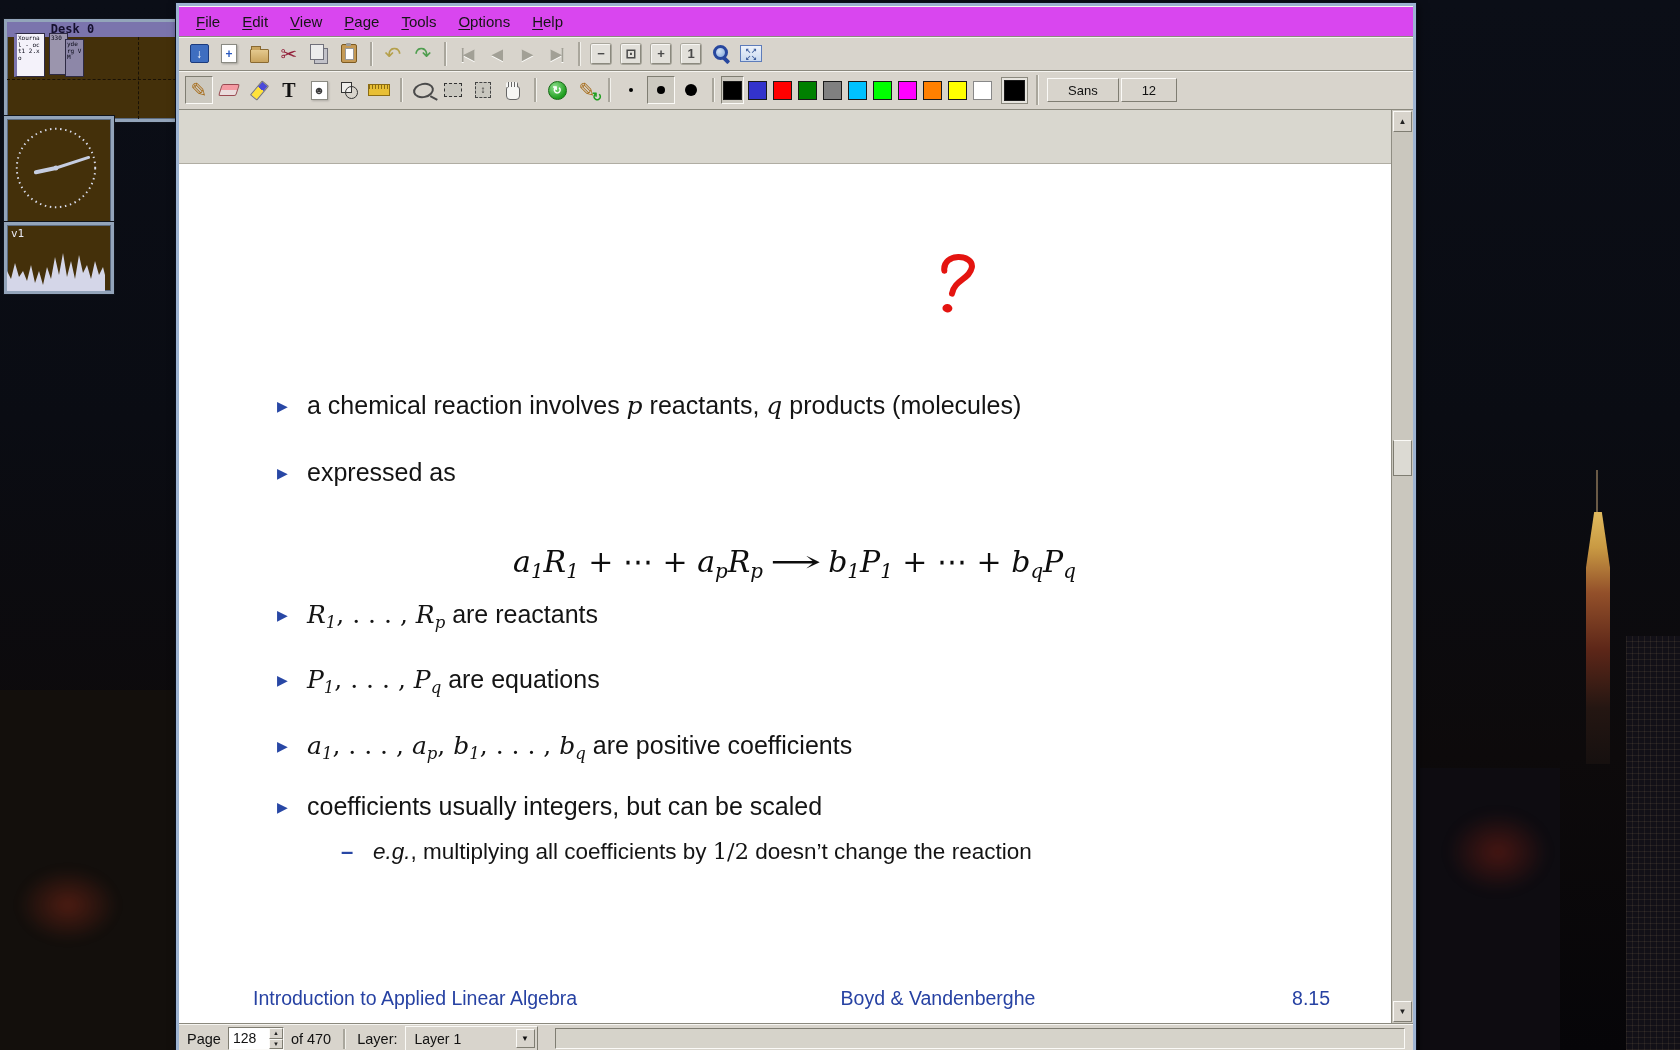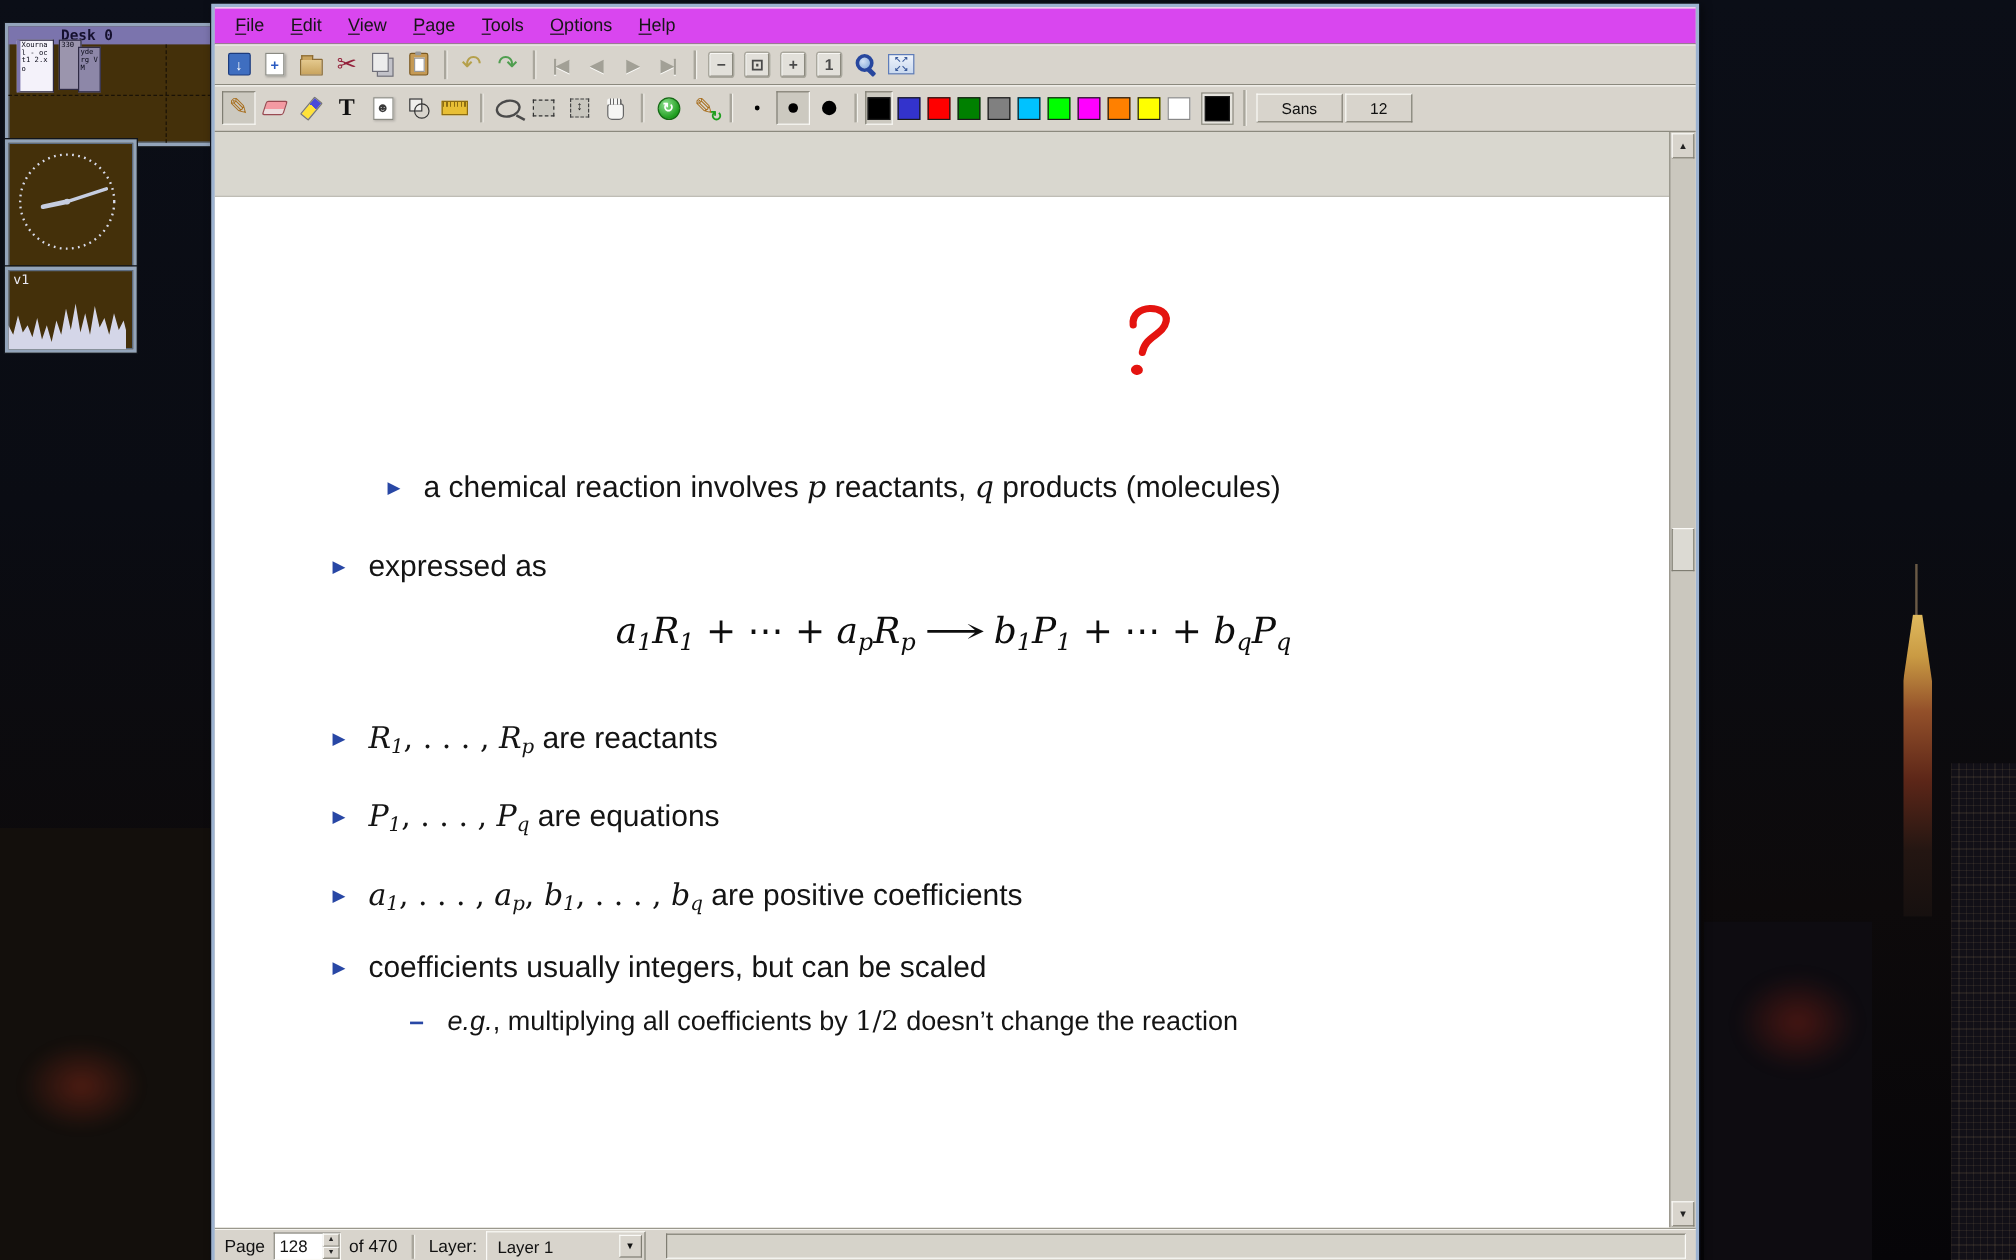--- a/index.html
+++ b/index.html
@@ -92,22 +92,22 @@
   .swatch.chooser{width:19px;height:19px;box-shadow:0 0 0 2px #e6e4de,0 0 0 3px #8b897e;margin-left:6px;}
   
   .canvas{flex:1;position:relative;background:#d9d7cf;overflow:hidden;}
   .page{position:absolute;left:0;top:53px;width:calc(100% - 21px);bottom:-80px;background:#fff;border-top:1px solid #b0ada3;}
   .slide-title{position:absolute;top:55px;left:0;right:0;text-align:center;font-size:35px;font-weight:bold;color:#1e3e9c;letter-spacing:-0.5px;}
   .qmark{position:absolute;left:755px;top:86px;}
   .bullet{position:absolute;left:98px;right:30px;font-size:25px;color:#141414;}
   .bullet .bmark{display:inline-block;width:30px;font-size:14px;color:#2847a5;transform:translateY(-3px);}
   .bullet.sub{left:162px;font-size:22.5px;}
   .bullet.sub .bmark{width:32px;font-size:22px;transform:none;font-weight:bold;}
-  .r0{top:227px;margin-left:46px;} .r1{top:294px;} .r2{top:436px;} .r3{top:501px;} .r4{top:567px;} .r5{top:628px;} .r6{top:674px;}
-  .equation{position:absolute;top:344px;left:0;right:0;text-align:center;font-size:30px;color:#0d0d0d;padding-left:18px;}
+  .r0{top:227px;} .r1{top:294px;} .r2{top:436px;} .r3{top:501px;} .r4{top:567px;} .r5{top:628px;} .r6{top:674px;}
+  .equation{position:absolute;top:380px;left:0;right:0;text-align:center;font-size:30px;color:#0d0d0d;padding-left:18px;}
   .mi{font-family:"DejaVu Serif",serif;font-style:italic;}
   .mr{font-family:"DejaVu Serif",serif;}
   .si{font-style:italic;}
   .ar{font-family:"DejaVu Serif",serif;display:inline-block;transform:scaleX(2.1);margin:0 20px;}
   sub{font-size:66%;line-height:0;vertical-align:-0.28em;}
   .slide-footer{position:absolute;top:823px;left:0;right:0;height:26px;font-size:19.5px;color:#2742a3;}
   .f-left{position:absolute;left:74px;}
   .f-center{position:absolute;left:759px;transform:translateX(-50%);}
   .f-right{position:absolute;right:62px;}
   
@@ -351,20 +351,25 @@
             <div class="bullet r1"><span class="bmark">▶</span><span><span>expressed as</span></span></div>
             <div class="bullet r2"><span class="bmark">▶</span><span><span class="mi">R<sub>1</sub></span><span class="mr">, . . . , </span><span class="mi">R<sub>p</sub></span><span> are reactants</span></span></div>
             <div class="bullet r3"><span class="bmark">▶</span><span><span class="mi">P<sub>1</sub></span><span class="mr">, . . . , </span><span class="mi">P<sub>q</sub></span><span> are equations</span></span></div>
             <div class="bullet r4"><span class="bmark">▶</span><span><span class="mi">a<sub>1</sub></span><span class="mr">, . . . , </span><span class="mi">a<sub>p</sub></span><span class="mr">, </span><span class="mi">b<sub>1</sub></span><span class="mr">, . . . , </span><span class="mi">b<sub>q</sub></span><span> are positive coefficients</span></span></div>
             <div class="bullet r5"><span class="bmark">▶</span><span><span>coefficients usually integers, but can be scaled</span></span></div>
             <div class="bullet r6 sub"><span class="bmark">–</span><span><span class="si">e.g.</span><span>, multiplying all coefficients by </span><span class="mr">1/2</span><span> doesn’t change the reaction</span></span></div>
           </div>
 
         <div class="equation"><span class="mi">a<sub>1</sub></span><span class="mi">R<sub>1</sub></span><span class="mr"> + </span><span class="mr">⋯</span><span class="mr"> + </span><span class="mi">a<sub>p</sub></span><span class="mi">R<sub>p</sub></span><span class="ar">→</span><span class="mi">b<sub>1</sub></span><span class="mi">P<sub>1</sub></span><span class="mr"> + </span><span class="mr">⋯</span><span class="mr"> + </span><span class="mi">b<sub>q</sub></span><span class="mi">P<sub>q</sub></span></div>
 
+        <div class="slide-footer">
+          <span class="f-left">Introduction to Applied Linear Algebra</span>
+          <span class="f-center">Boyd &amp; Vandenberghe</span>
+          <span class="f-right">8.15</span>
+        </div>
       </div>
 
       <div class="vscroll">
         <div class="sbtn up">▲</div>
         <div class="sthumb"></div>
         <div class="sbtn down">▼</div>
       </div>
     </div>
 
     <div class="statusbar">

